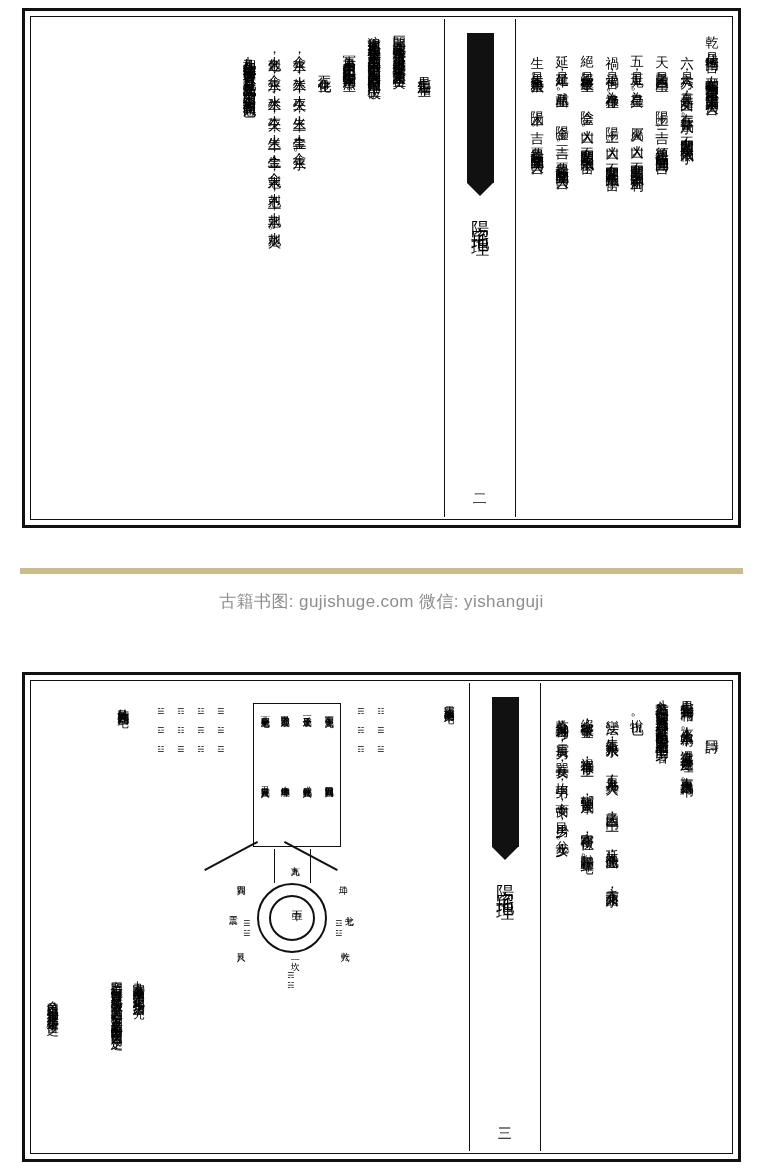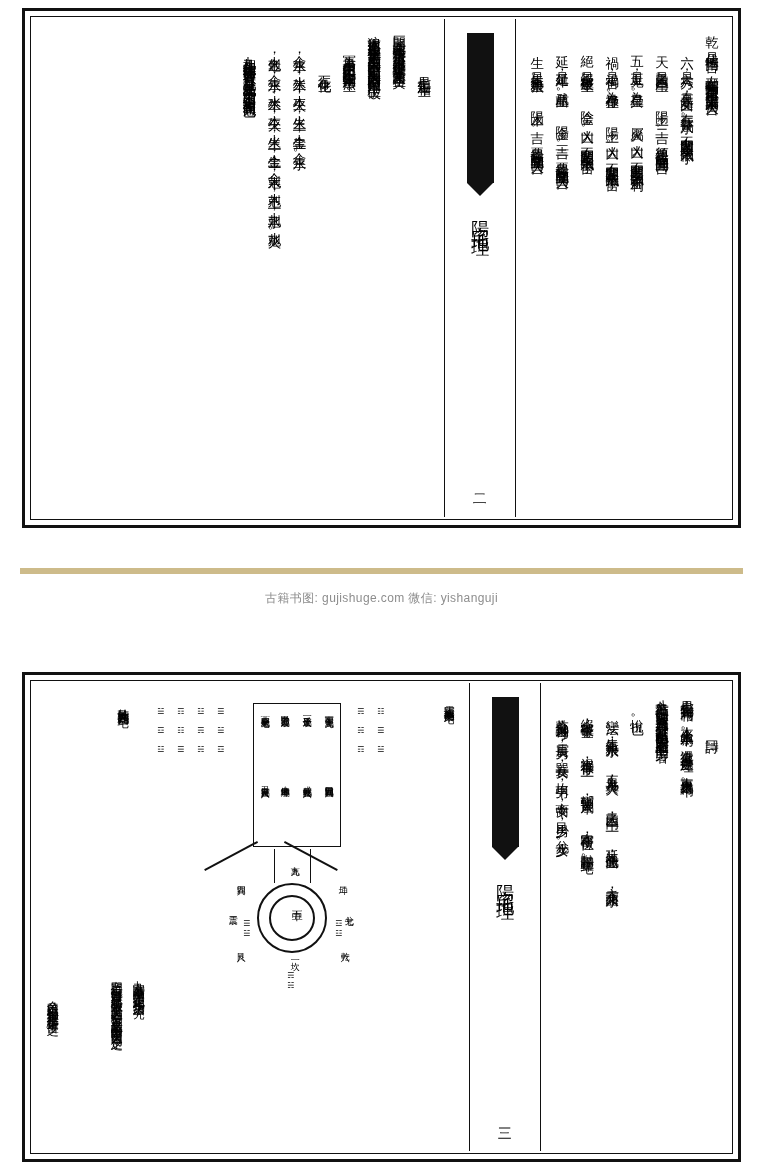--- a/index.html
+++ b/index.html
@@ -134,21 +134,21 @@
   #wm-band .rule {
     position: absolute;
     left: 20px; right: 20px; top: 2px;
     height: 6px;
     background: #cdbb8a;
   }
   #wm-band .wm-text {
     position: absolute;
     left: 0; right: 0; top: 24px;
     text-align: center;
-    font-size: 12px;
+    font-size: 17px;
     color: #8d8d8d;
     font-family: "Liberation Sans", sans-serif;
     letter-spacing: 0.4px;
   }
 
   
   .diagram-wrap {
     position: relative;
     flex: 1 1 auto;
     min-width: 0;

